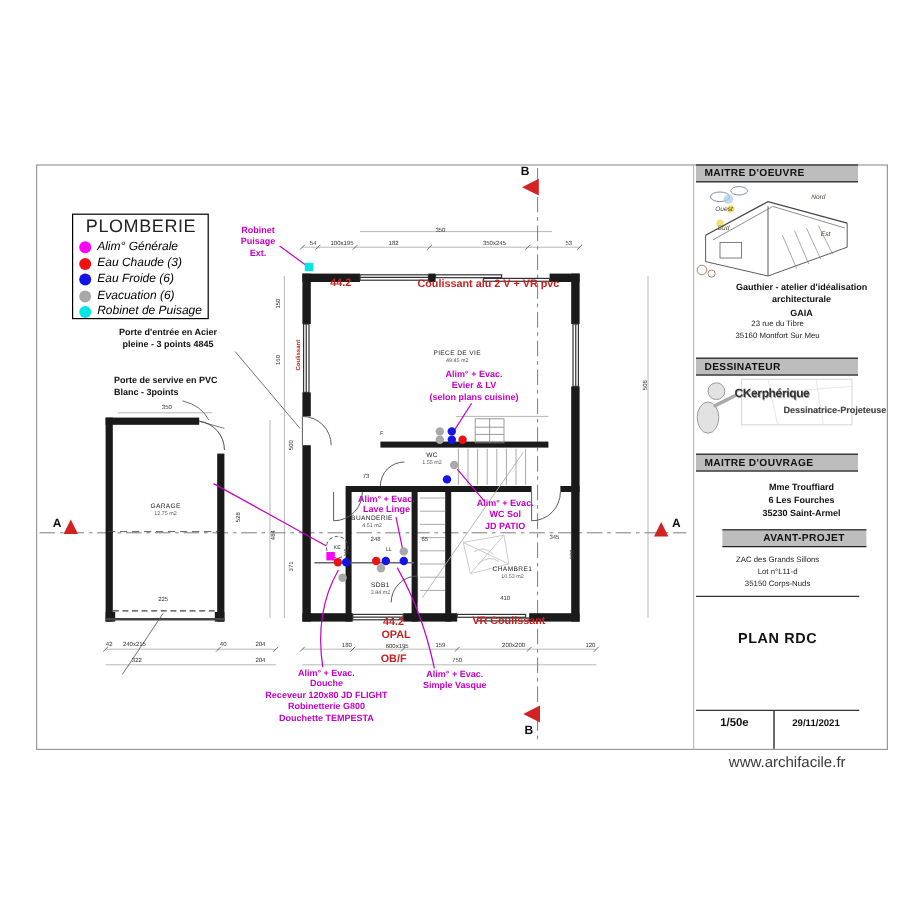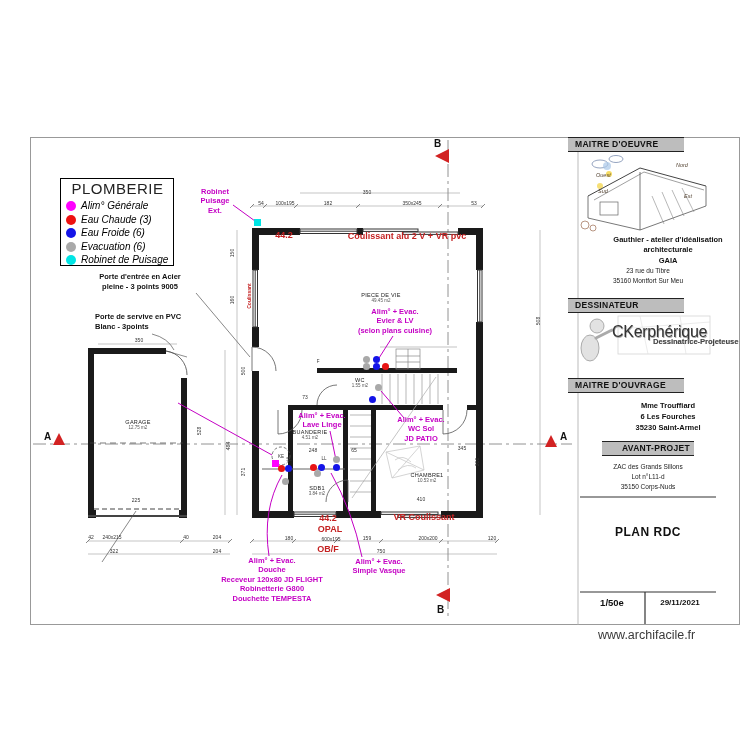--- a/index.html
+++ b/index.html
@@ -24,34 +24,34 @@
   .room{position:absolute;text-align:center;transform:translateX(-50%);color:#222;}
   .room .rn{font-size:5.5px;letter-spacing:.3px;}
   .room .ra{font-size:4.5px;color:#555;}
   .dim{position:absolute;font-size:5px;color:#333;transform:translate(-50%,-50%);white-space:nowrap;}
   .dim.rot{transform:translate(-50%,-50%) rotate(-90deg);}
   .dot{position:absolute;width:7px;height:7px;border-radius:50%;}
   .dot.sq{border-radius:0;}
   .tiny{position:absolute;font-size:4.5px;color:#333;transform:translate(-50%,-50%);}
   .sec{position:absolute;font-weight:bold;font-size:10px;color:#111;}
   
-  .sb-bar{position:absolute;left:568px;width:116px;height:15px;background:#BDBDBD;
+  .sb-bar{position:absolute;left:580px;width:135px;height:15px;background:#BDBDBD;
           border-top:1.3px solid #222;border-bottom:1.3px solid #222;box-sizing:border-box;
           font-weight:bold;font-size:8.5px;line-height:12px;padding-left:7px;letter-spacing:.3px;}
-  .sb-bar.inset{left:602px;width:92px;padding-left:16px;text-align:center;}
+  .sb-bar.inset{left:602px;width:120px;padding-left:16px;text-align:center;}
   .sbt{position:absolute;left:648px;transform:translateX(-50%);text-align:center;white-space:nowrap;}
   .b75{font-weight:bold;font-size:7.5px;margin-left:20px;}
   .n65{font-size:6.5px;color:#222;}
   .plantitle{font-weight:bold;font-size:12px;line-height:1.18;letter-spacing:.5px;}
-  .ck-title{position:absolute;left:612px;top:323px;font-weight:normal;font-size:16px;color:#333;
+  .ck-title{position:absolute;left:612px;top:323px;font-weight:bold;font-size:10px;color:#333;
             text-shadow:.6px .6px 0 #aaa;letter-spacing:-0.3px;}
   .ck-sub{position:absolute;left:613px;top:337px;font-weight:bold;font-size:7.5px;color:#444;
           text-shadow:.4px .4px 0 #bbb;padding-left:40px;}
   .compass{position:absolute;font-size:5.5px;font-style:italic;color:#554433;}
-  .footer{position:absolute;left:598px;top:628px;width:116px;text-align:left;
+  .footer{position:absolute;left:598px;top:628px;width:116px;text-align:center;
           font-size:12.5px;color:#3a3a3a;cursor:pointer;}
 </style>
 </head>
 <body>
 
 <div id="root">
 
 <svg id="plan-svg" width="750" height="750" viewBox="0 0 750 750">
 
   <g stroke="#999" fill="none">
@@ -293,21 +293,21 @@
 JD PATIO</div>
 <div class="mag pre ctr" style="left:272px;top:556px">Alim° + Evac.
 Douche
 Receveur 120x80 JD FLIGHT
 Robinetterie G800
 Douchette TEMPESTA</div>
 <div class="mag pre ctr" style="left:379px;top:557px">Alim° + Evac.
 Simple Vasque</div>
 
 <div class="blk pre ctr" style="left:140px;top:272px">Porte d'entrée en Acier
-pleine - 3 points 9005</div>
+pleine - 3 points 4845</div>
 <div class="blk pre" style="left:95px;top:312px">Porte de servive en PVC
 Blanc - 3points</div>
 
 <div class="red ctr" style="left:284px;top:230px">44.2</div>
 <div class="red ctr" style="left:407px;top:231px">Coulissant alu 2 V + VR pvc</div>
 <div class="red ctr" style="left:328px;top:513px">44.2</div>
 <div class="red ctr" style="left:330px;top:524px">OPAL</div>
 <div class="red ctr" style="left:328px;top:544px">OB/F</div>
 <div class="red ctr" style="left:424px;top:512px">VR Coulissant</div>
 <div class="redv" style="left:249px;top:296px">Coulissant</div>

